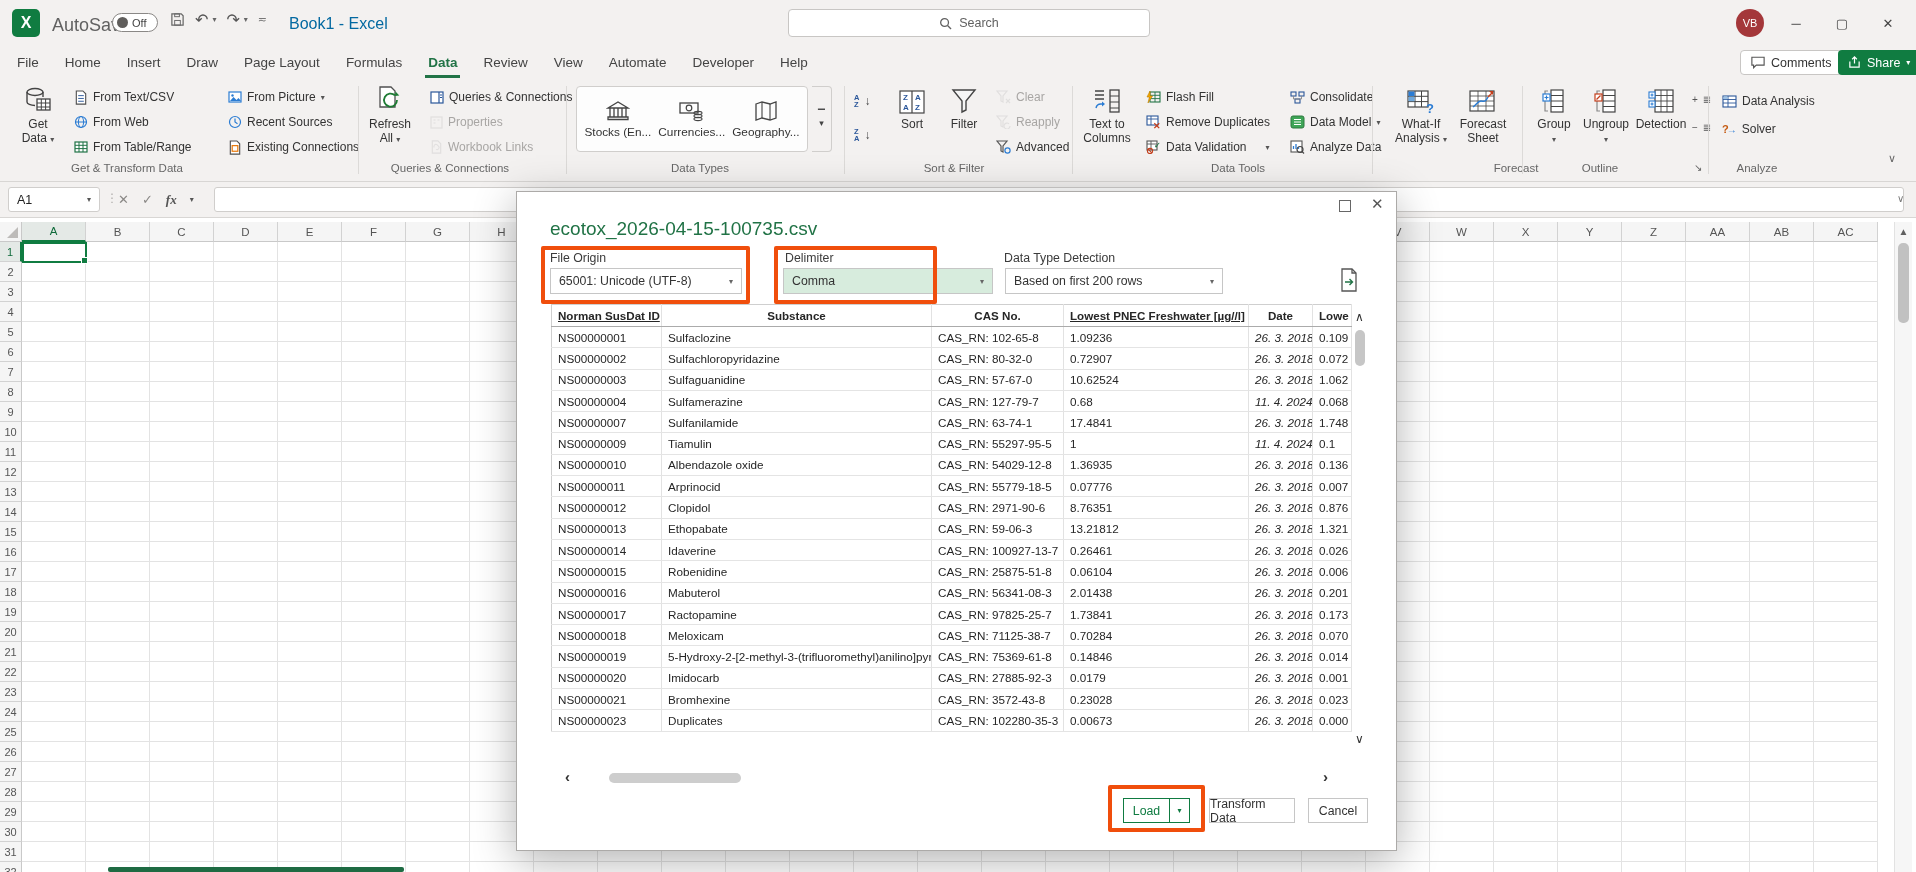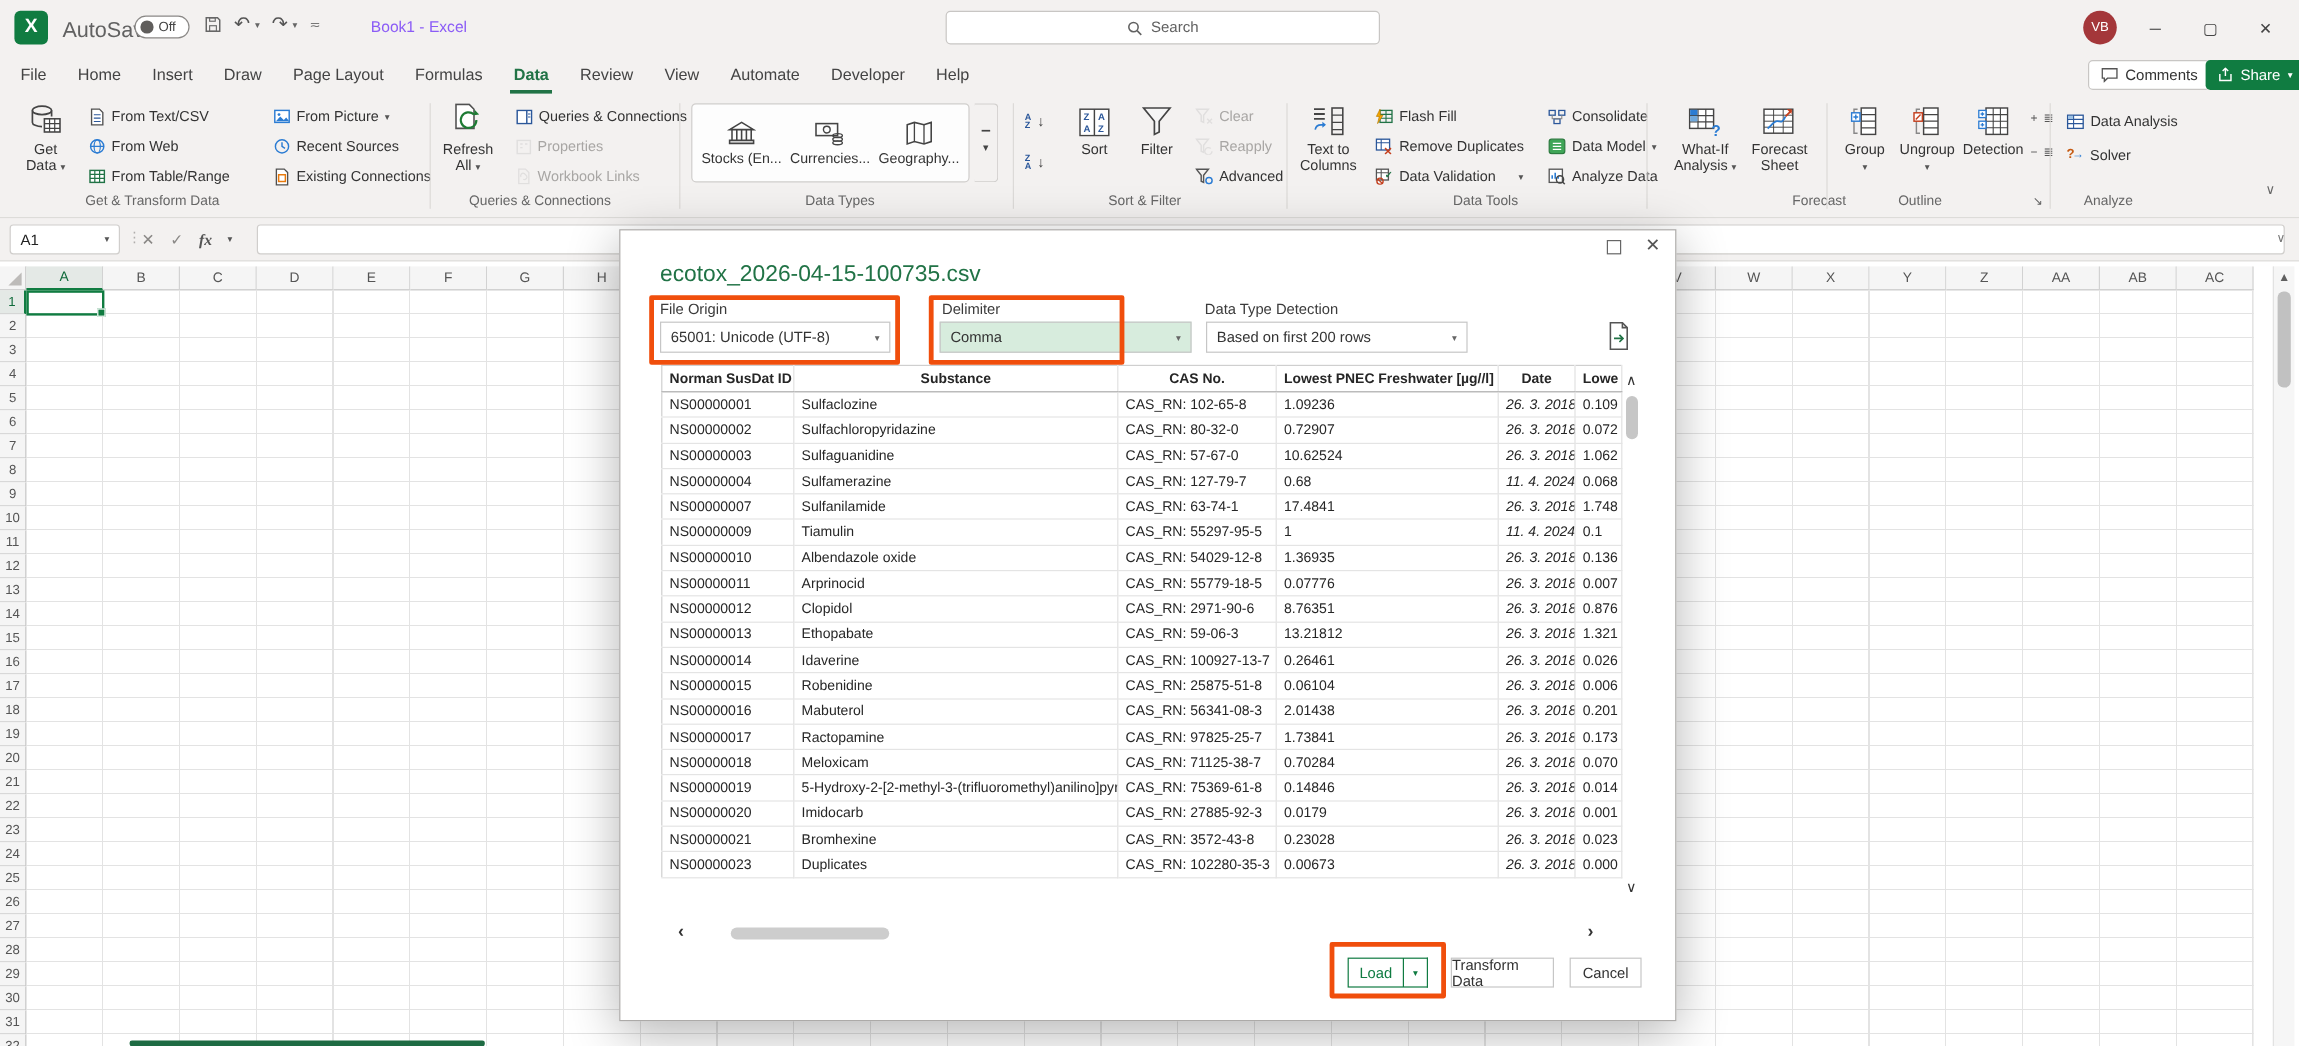--- a/index.html
+++ b/index.html
@@ -12,21 +12,21 @@
   .titlebar { position:absolute; left:0; top:0; width:1916px; height:46px; }
   .appicon { position:absolute; left:12px; top:9px; width:28px; height:28px; background:#107C41; border-radius:5px;
              color:#fff; font-weight:bold; font-size:16px; display:flex; align-items:center; justify-content:center; }
   .autosave-lbl { position:absolute; left:52px; top:15px; color:#616161; font-size:18px; }
   .toggle { position:absolute; left:112px; top:13px; width:46px; height:19px; border:1px solid #8A8886; border-radius:10px;
             background:#fff; display:flex; align-items:center; gap:4px; padding:0 4px; }
   .toggle .knob { width:11px; height:11px; border-radius:50%; background:#605E5C; }
   .toggle .tstate { font-size:11px; color:#444; }
   .qat { position:absolute; left:170px; top:10px; display:flex; align-items:center; gap:10px; color:#555; }
   .qat .dd { font-size:8px; color:#666; margin-left:-6px; }
-  .doc-title { position:absolute; left:309px; top:15px; color:#8b5cf6; font-size:13px; }
+  .doc-title { position:absolute; left:289px; top:15px; color:#0369a1; font-size:16px; }
   .searchbox { position:absolute; left:788px; top:9px; width:362px; height:28px; background:#FFFFFF; border:1px solid #C8C6C4;
                border-radius:4px; display:flex; align-items:center; justify-content:center; gap:7px; color:#616161; font-size:12.5px; }
   .avatar { position:absolute; left:1736px; top:9px; width:28px; height:28px; border-radius:50%; background:#A4373A;
             color:#fff; font-size:11px; display:flex; align-items:center; justify-content:center; }
   .wbtn { position:absolute; top:12px; width:22px; height:22px; display:flex; align-items:center; justify-content:center; color:#444; font-size:13px; }
 
   
   .menubar { position:absolute; left:4px; top:46px; height:32px; display:flex; align-items:stretch; }
   .mtab { padding:0 13px; display:flex; align-items:center; font-size:13.5px; color:#444; position:relative; }
   .mtab.active { color:#217346; font-weight:bold; }
@@ -103,21 +103,21 @@
   .combo.green { background:#D7ECDD; }
   .docx-icon { position:absolute; left:822px; top:76px; }
 
   .pvwrap { position:absolute; left:34px; top:112px; width:800px; }
   table.pv { border-collapse:collapse; table-layout:fixed; width:800px; font-size:11.7px; color:#262626;
              border:1px solid #CFCFCF; }
   table.pv col:nth-child(1){width:110px} table.pv col:nth-child(2){width:270px} table.pv col:nth-child(3){width:132px}
   table.pv col:nth-child(4){width:185px} table.pv col:nth-child(5){width:64px}  table.pv col:nth-child(6){width:39px}
   table.pv th { height:22px; font-size:11.6px; font-weight:bold; border-bottom:1px solid #ABABAB; border-right:1px solid #E2E2E2;
                 padding:0 6px; text-align:center; white-space:nowrap; overflow:hidden; }
-  table.pv th:first-child, table.pv th:nth-child(4) { text-align:left; }
+  table.pv th:first-child, table.pv th:nth-child(4) { text-align:left;text-decoration:underline; }
   table.pv td { height:21.3px; border-bottom:1px solid #E4E4E4; border-right:1px solid #E2E2E2; padding:0 6px;
                 white-space:nowrap; overflow:hidden; }
   table.pv td:nth-child(5) { font-style:italic; text-align:right; }
   .pv-vscroll-up { position:absolute; left:838px; top:118px; color:#333; font-size:12px; }
   .pv-vscroll-thumb { position:absolute; left:838px; top:138px; width:10px; height:36px; background:#C6C6C6; border-radius:5px; }
   .pv-vscroll-dn { position:absolute; left:838px; top:540px; color:#333; font-size:12px; }
   .pv-hs-left { position:absolute; left:48px; top:576px; font-size:15px; font-weight:bold; color:#333; }
   .pv-hs-thumb { position:absolute; left:92px; top:581px; width:132px; height:10px; background:#CDCDCD; border-radius:5px; }
   .pv-hs-right { position:absolute; left:806px; top:576px; font-size:15px; font-weight:bold; color:#333; }
 

